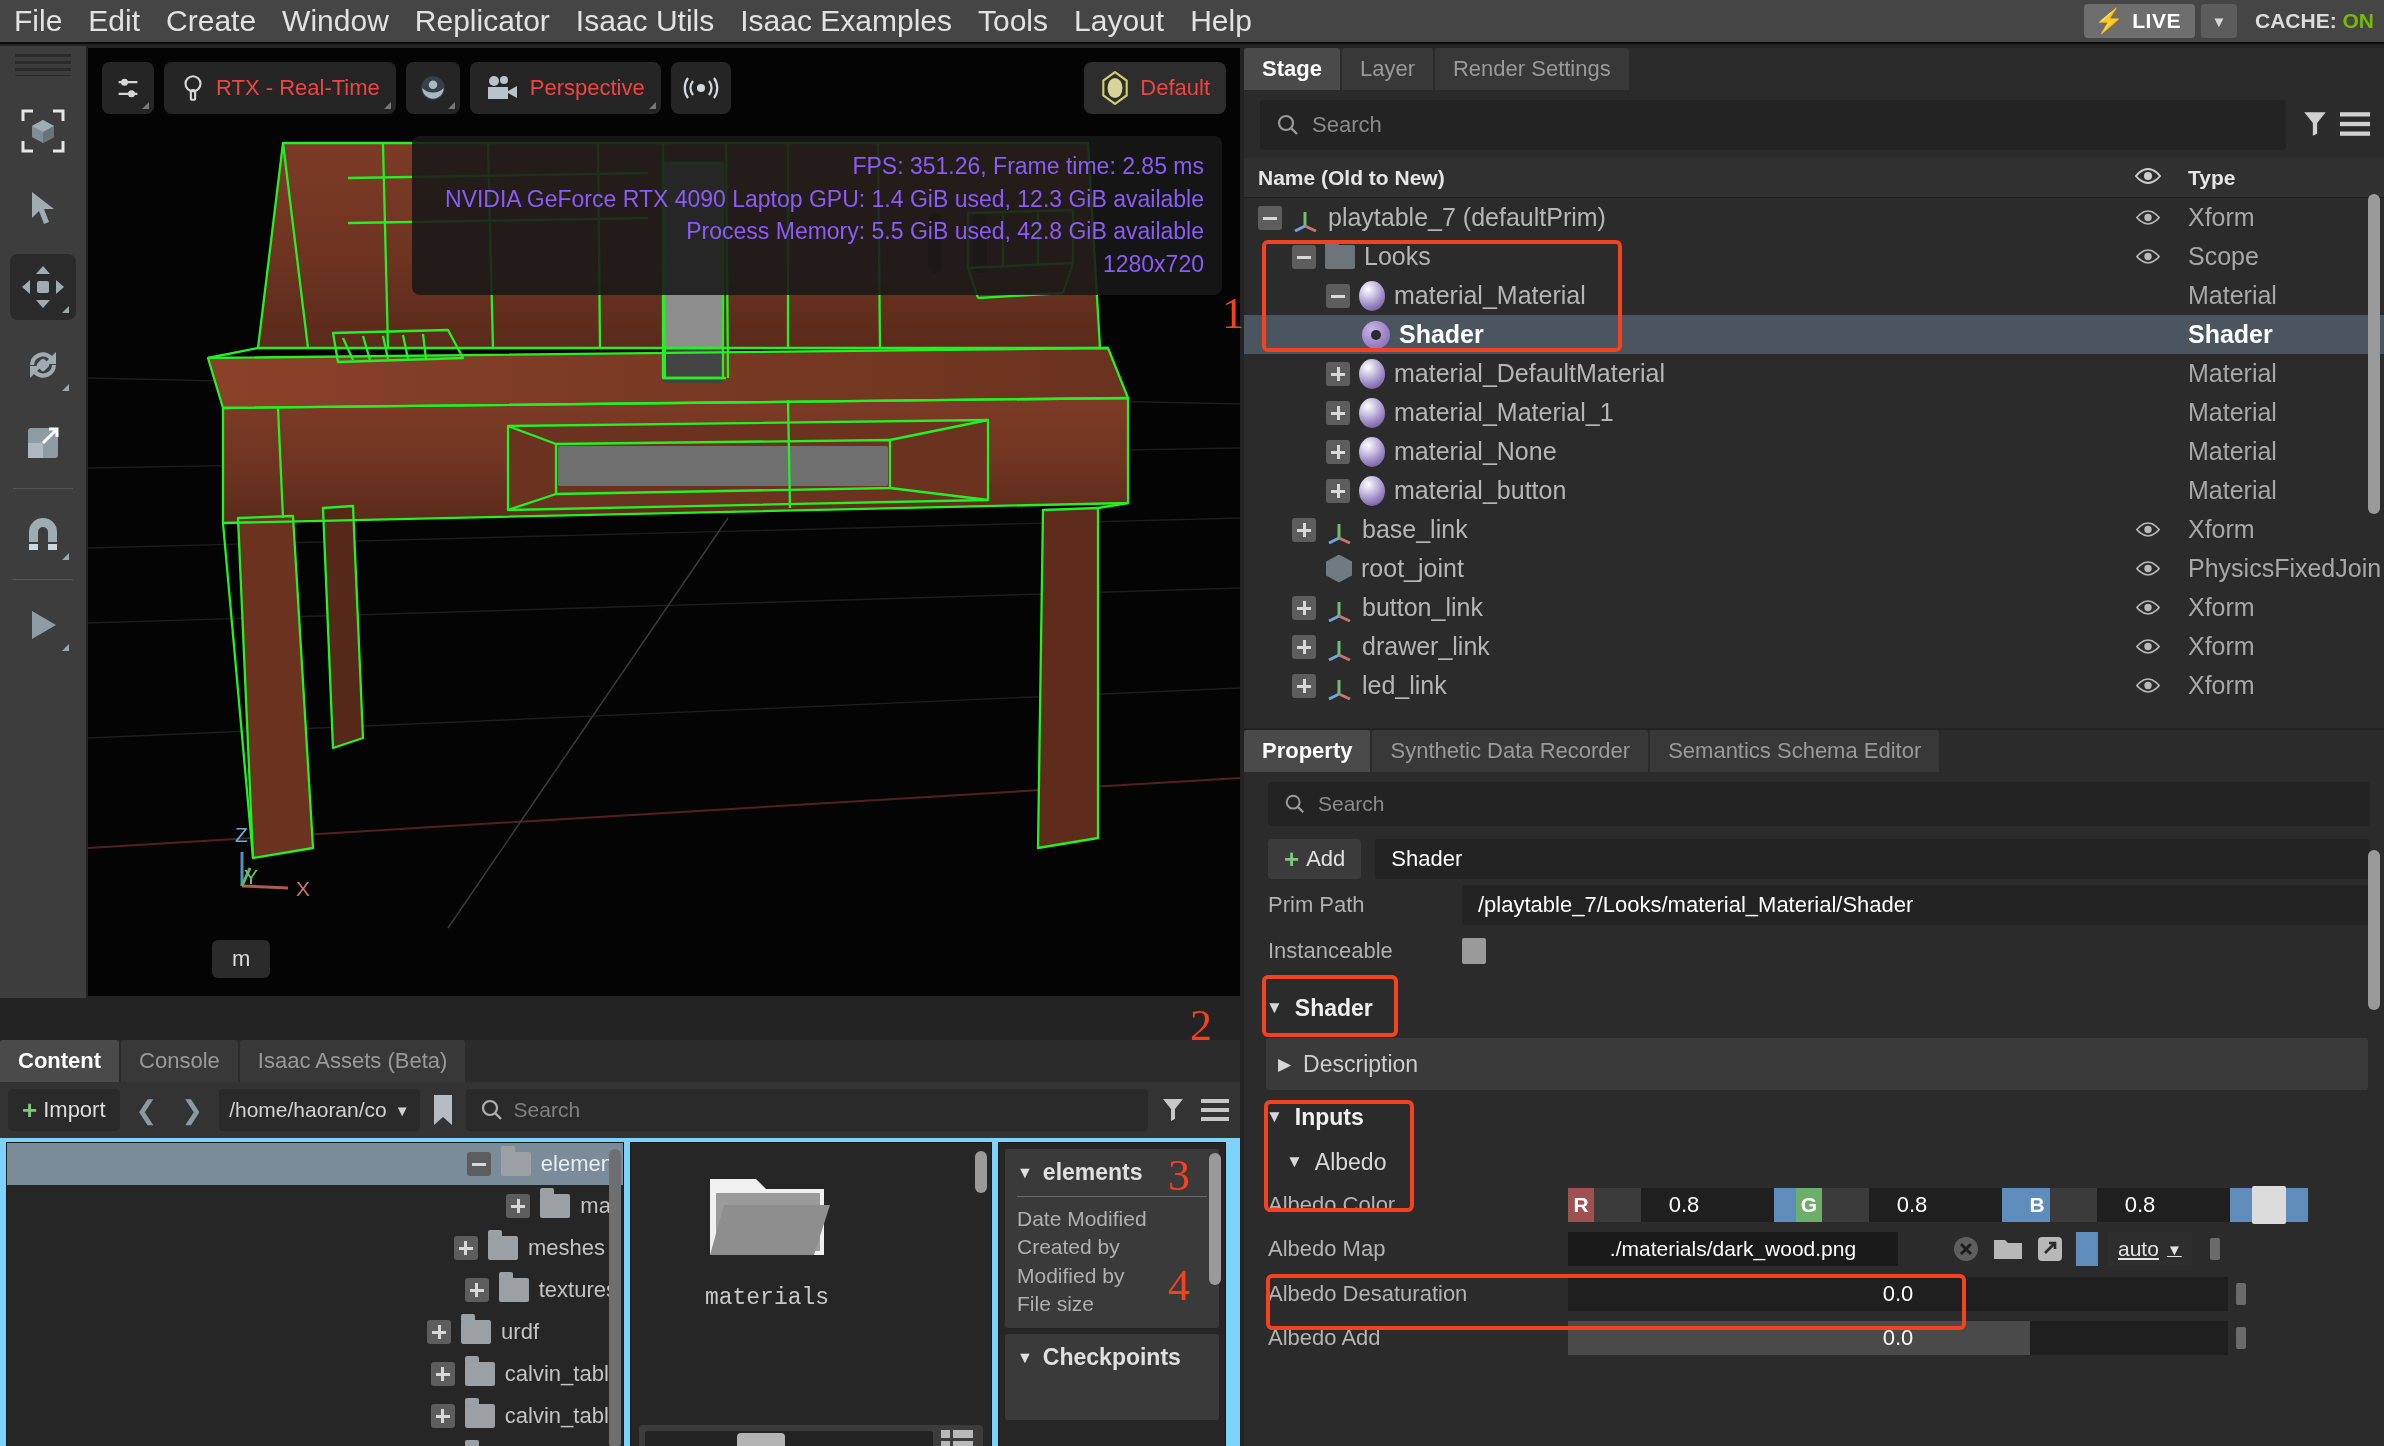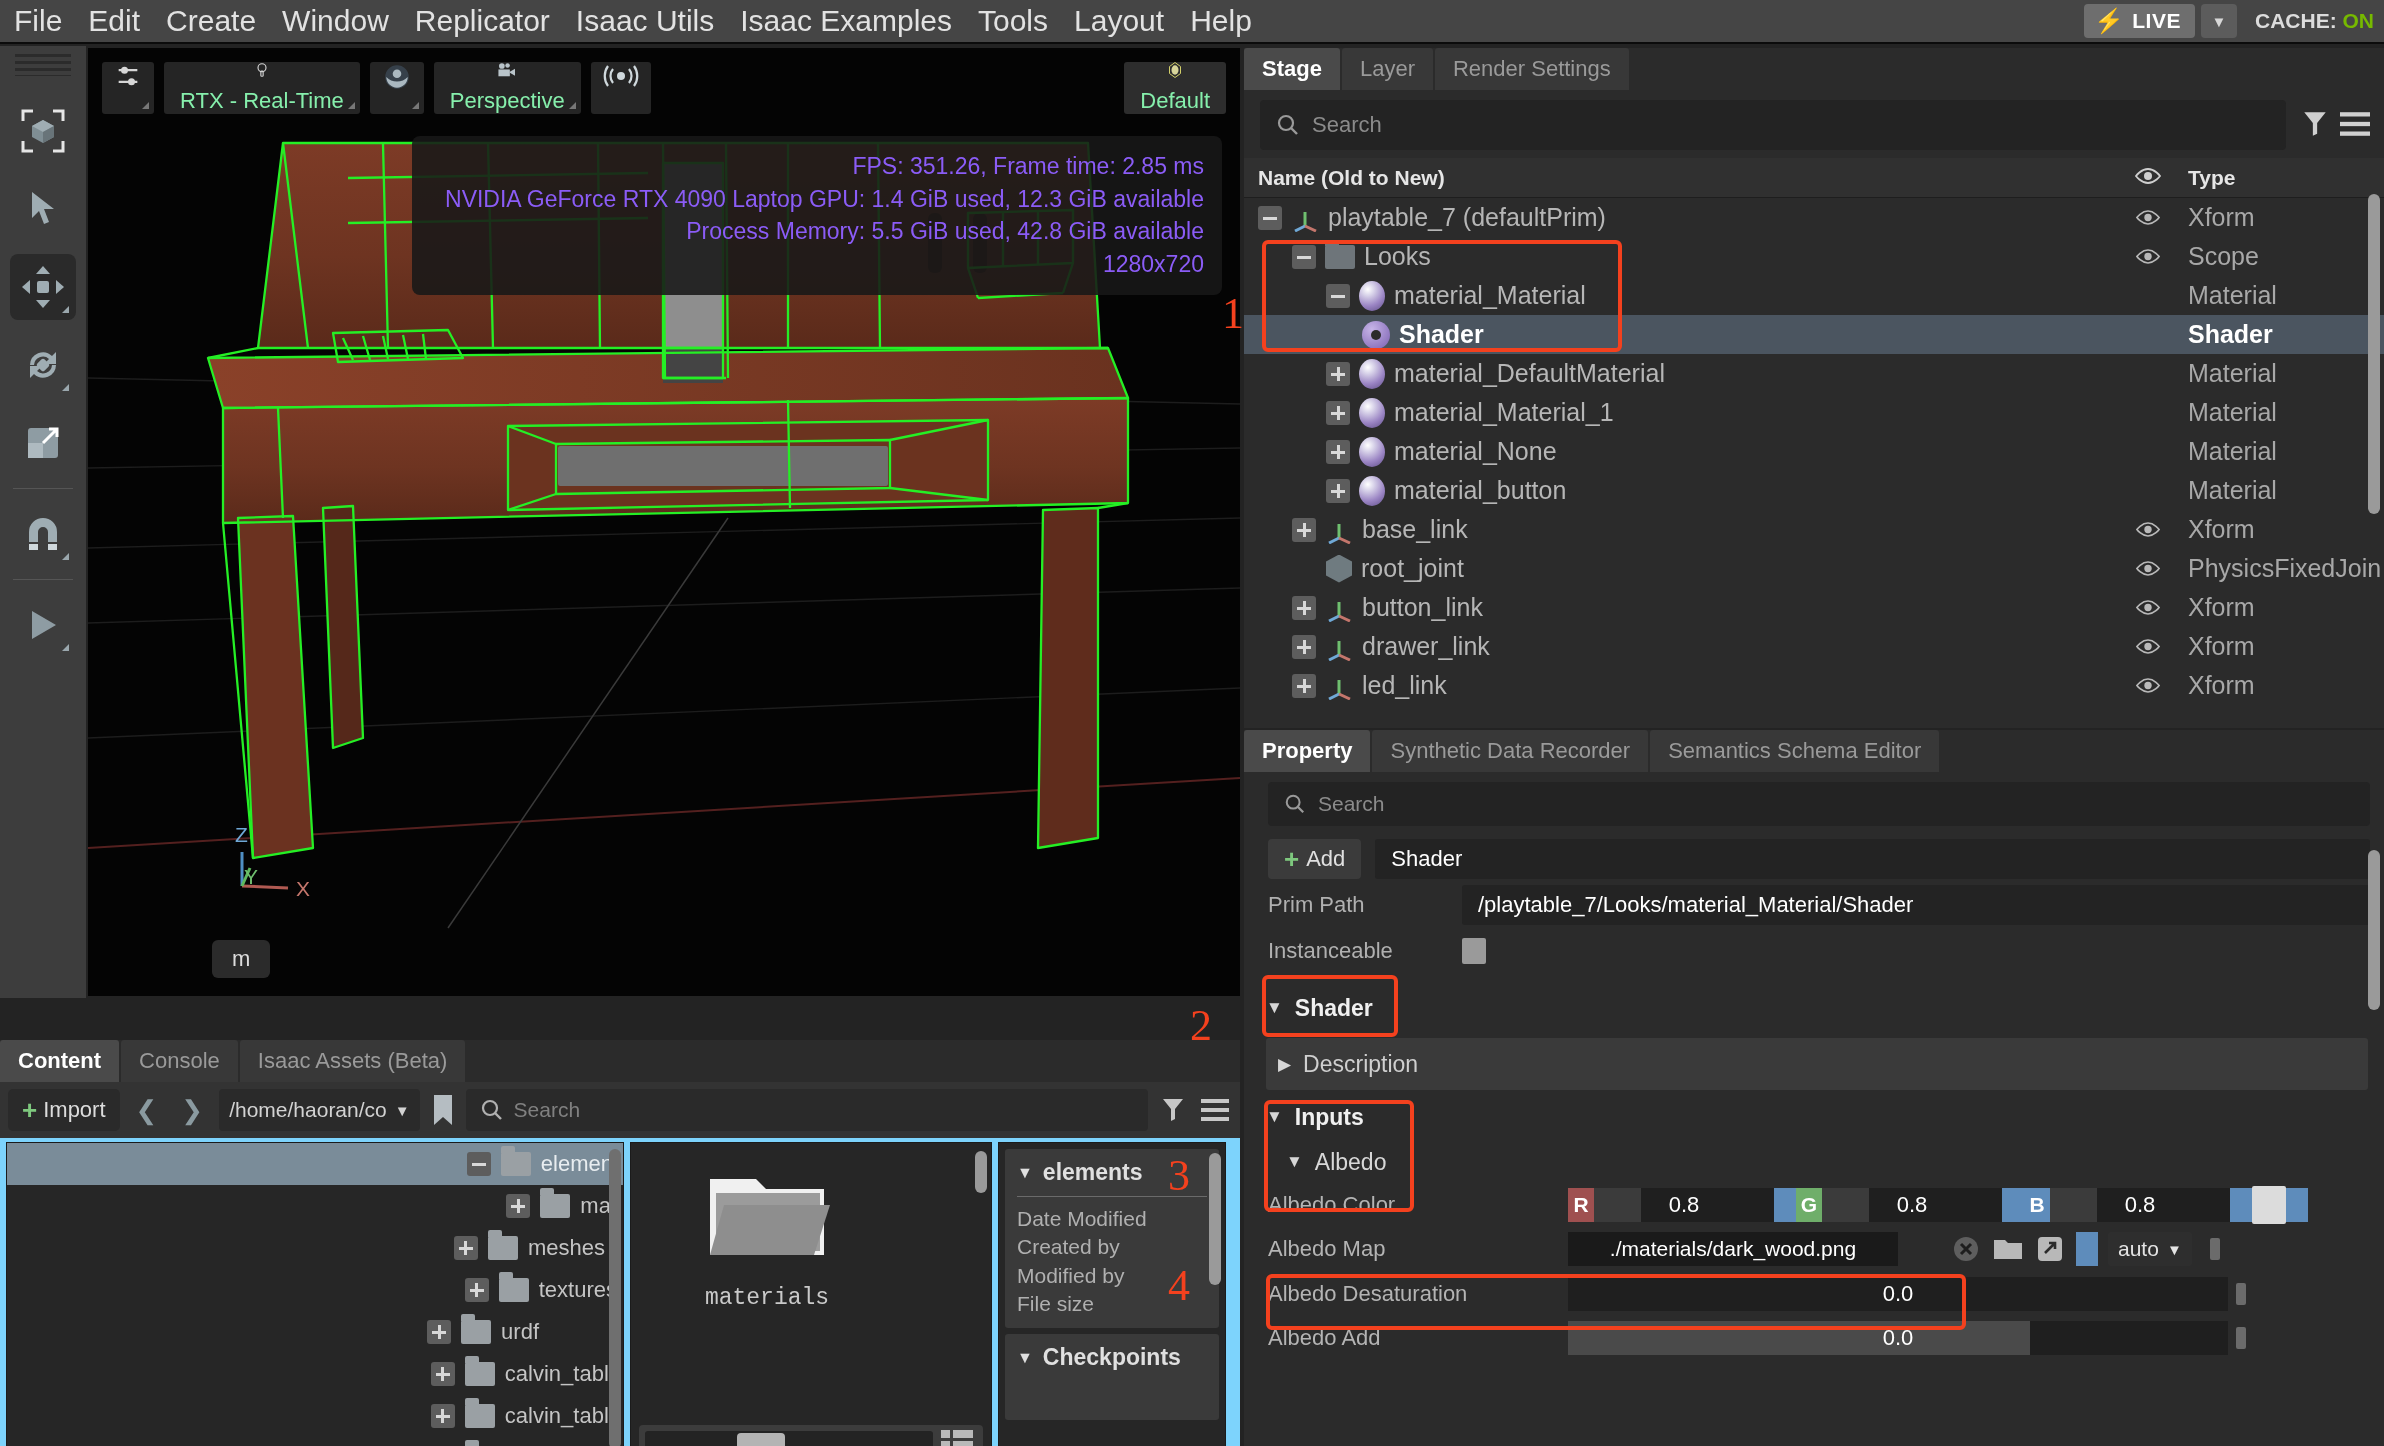--- a/index.html
+++ b/index.html
@@ -60,24 +60,23 @@
     position: absolute; left: 88px; top: 48px; width: 1152px; height: 948px;
     background: #000; overflow: hidden;
   }
   .vp-scene { position: absolute; inset: 0; background: #050505; }
 
   .vp-toolbar {
     position: absolute; left: 14px; top: 12px; right: 14px; height: 56px;
     display: flex; align-items: center; gap: 10px; z-index: 5;
   }
   .vbtn {
-    background: #252525; border-radius: 3px; height: 52px; display: flex;
-    align-items: center; gap: 10px; padding: 0 16px; color: #86efac; font-size: 22px;
+    background: #252525; border-radius: 8px; height: 52px; display: flex;
+    align-items: center; gap: 10px; padding: 0 16px; color: #ef4444; font-size: 22px;
     position: relative;
-    flex-direction: column;
   }
   .vbtn.icononly { padding: 0 12px; }
   .vbtn .corner { position: absolute; right: 5px; bottom: 5px; width: 0; height: 0;
      border-left: 7px solid transparent; border-bottom: 7px solid #777; }
   .vbtn.default-btn { background: #2d2d2d; margin-left: auto; }
 
   .stats {
     position: absolute; right: 18px; top: 88px; width: 810px;
     background: rgba(24,24,24,0.88); border-radius: 8px; padding: 14px 18px;
     text-align: right; color: #8b5cf6; font-size: 23px; line-height: 1.42; z-index: 4;
@@ -203,21 +202,21 @@
   .chan-val.half { background: linear-gradient(to right, #3b3b3b 0 26%, #1f1f1f 26% 100%); }
   .blue-sq { width: 22px; height: 34px; background: #5e8cbb; }
   .white-sq { width: 34px; height: 38px; background: #dcdcdc; border-radius: 2px; }
   .num-field { width: 660px; height: 34px; background: #1f1f1f; display: flex; align-items: center;
     justify-content: center; color: #fff; font-size: 22px; }
   .num-field.filled { background: linear-gradient(to right, #4a4a4a 0 70%, #1f1f1f 70% 100%); }
   .map-field { width: 330px; height: 34px; background: #1a1a1a; display: flex; align-items: center;
     justify-content: center; color: #fff; font-size: 21px; }
   .sm-icon { width: 32px; height: 34px; display: flex; align-items: center; justify-content: center; }
   .auto-box { background: #2e2e2e; height: 34px; display: flex; align-items: center; gap: 8px;
-    padding: 0 10px; color: #e4e4e4; font-size: 21px; border-radius: 2px; }
+    padding: 0 10px; color: #e4e4e4; font-size: 21px; border-radius: 2px; text-decoration: underline; }
   .dot-end { width: 10px; height: 22px; background: #6b6b6b; border-radius: 2px; margin-left: 8px; }
 
   
   .anno-box { position: absolute; border: 4px solid #f4411e; border-radius: 6px; z-index: 50; pointer-events: none; }
   .anno-num { position: absolute; color: #f4411e; font-size: 44px; font-weight: normal;
     font-family: "Liberation Serif", serif; z-index: 51; }
 
   .vscroll { position: absolute; width: 12px; background: #9a9a9a; border-radius: 6px; }
 </style>
 </head>

